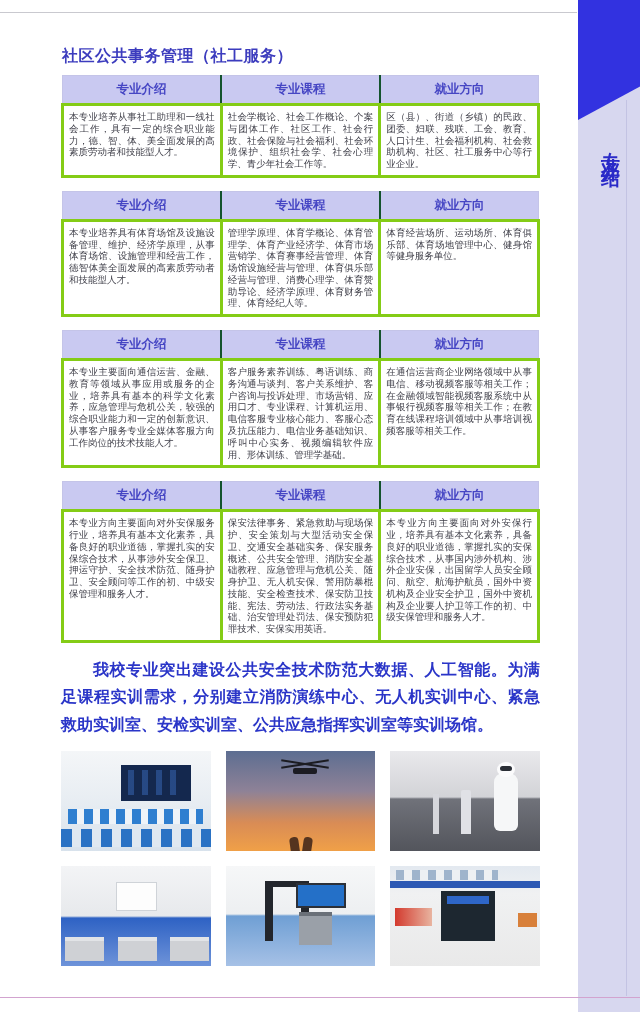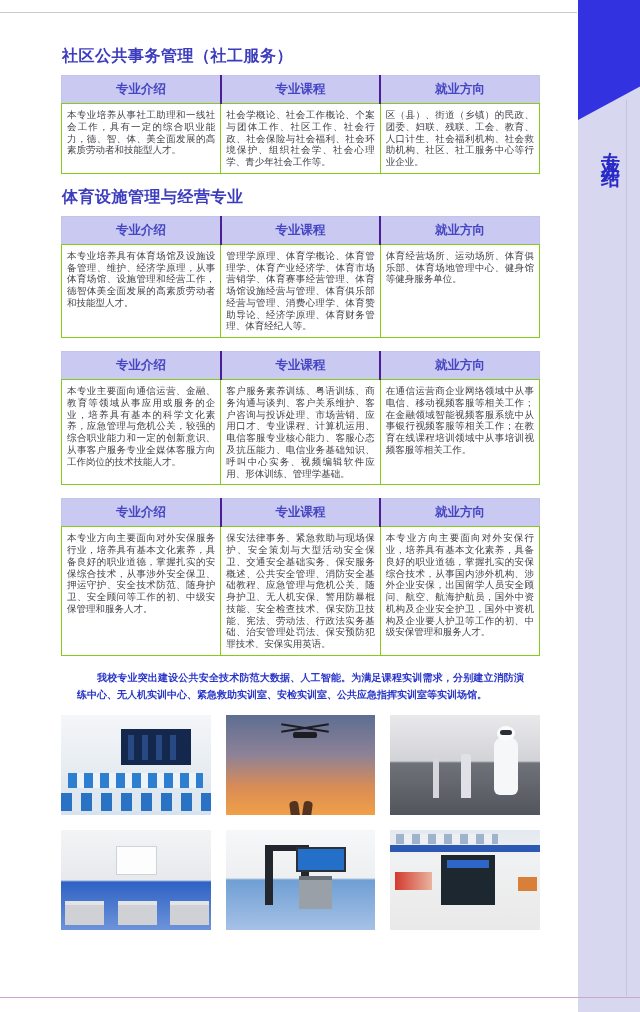--- a/index.html
+++ b/index.html
@@ -15,26 +15,26 @@
   .sidebar-vline{position:absolute;top:100px;bottom:16px;right:13px;width:1px;background:#c3c3e3;}
   .sidebar-label{position:absolute;top:136px;left:54%;transform:translateX(-50%);
     writing-mode:vertical-rl;font-size:19px;font-weight:bold;color:#2a2ac8;letter-spacing:6px;}
 
   
   .content{position:absolute;left:61px;top:46px;width:479px;}
   .prog{margin-bottom:13px;}
   .ptitle{margin:0 0 8px 1px;font-size:16px;font-weight:bold;color:#3c3cbe;letter-spacing:.5px;}
   table.ptable{width:100%;border-collapse:collapse;table-layout:fixed;border:1px solid #c4c4e8;}
   .ptable th{background:#c9c9f1;color:#4646c4;font-size:12.5px;font-weight:bold;padding:5px 0;
-    border-left:2px solid #4c1d95;}
+    border-left:2px solid #14532d;}
   .ptable th:first-child{border-left:none;}
-  .ptable td{border:1px solid #84cc16;padding:5px;font-size:9.5px;line-height:1.24;color:#3e3e48;
+  .ptable td{border:3px solid #84cc16;padding:5px;font-size:9.5px;line-height:1.24;color:#3e3e48;
     text-align:justify;vertical-align:top;}
 
-  .note{margin:13px 16px 0;font-size:10px;font-weight:bold;color:#2a35c8;line-height:1.72;
+  .note{margin:13px 0 0;font-size:16px;font-weight:bold;color:#2a35c8;line-height:1.72;
     text-indent:2em;text-align:justify;}
 
   
   .photos{display:grid;grid-template-columns:repeat(3,1fr);column-gap:15px;row-gap:15px;margin-top:12px;}
   .photo{position:relative;height:100px;overflow:hidden;background:#e8ecf0;}
   .ph-lab{background:linear-gradient(180deg,#f4f6f8 0%,#e9eef3 45%,#d8e2ec 100%);}
   .ph-lab .bigscreen{position:absolute;top:14%;left:40%;width:47%;height:36%;background:#14284e;}
   .ph-lab .bigscreen::after{content:"";position:absolute;inset:15% 10%;
     background:repeating-linear-gradient(90deg,#2a4f8e 0 6px,transparent 6px 14px);opacity:.85;}
   .ph-lab .monrow1{position:absolute;bottom:27%;left:5%;right:5%;height:15%;
@@ -103,21 +103,20 @@
             <tr>
           <td>本专业培养从事社工助理和一线社会工作，具有一定的综合职业能力，德、智、体、美全面发展的高素质劳动者和技能型人才。</td>
           <td>社会学概论、社会工作概论、个案与团体工作、社区工作、社会行政、社会保险与社会福利、社会环境保护、组织社会学、社会心理学、青少年社会工作等。</td>
           <td>区（县）、街道（乡镇）的民政、团委、妇联、残联、工会、教育、人口计生、社会福利机构、社会救助机构、社区、社工服务中心等行业企业。</td>
         </tr>
           </tbody>
       </table>
     </section>
 
     <section class="prog">
-      <h2 class="ptitle">体育设施管理与经营专业</h2>
       <table class="ptable">
         <thead>
             <tr>
           <th>专业介绍</th>
           <th>专业课程</th>
           <th>就业方向</th>
         </tr>
           </thead>
         <tbody>
             <tr>

